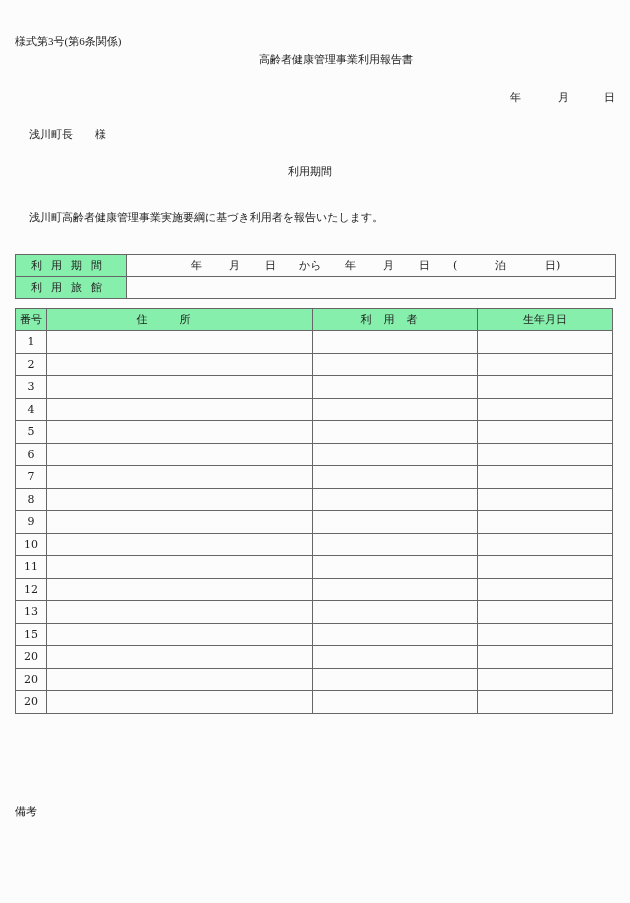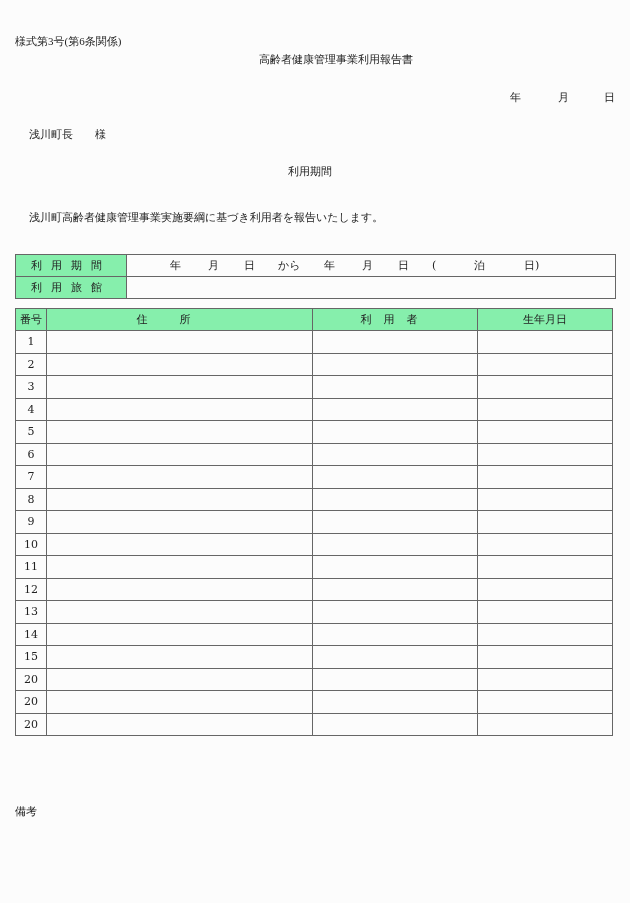--- a/index.html
+++ b/index.html
@@ -18,21 +18,21 @@
   #statement { left: 29px; top: 210px; }
   #remarks { left: 15px; top: 804px; }
 
   table { border-collapse: collapse; position: absolute; }
   td, th { border: 1px solid #666; padding: 0; font-weight: normal; font-size: 11px; }
   .gray { background: #86efac; }
 
   #period-table { left: 15px; top: 254px; width: 601px; }
   #period-table td { height: 21px; }
   #period-table td.label { width: 110px; text-align: center; letter-spacing: 9px; }
-  #period-table td.value { text-align: left; padding-left: 43px; }
+  #period-table td.value { text-align: left; padding-left: 64px; }
   .pf { display: inline-block; }
 
   #users-table { left: 15px; top: 308px; width: 579px; table-layout: fixed; }
   #users-table th { height: 21px; text-align: center; }
   #users-table td { height: 21.5px; text-align: center; }
   .c-no { width: 31px; }
   .c-addr { width: 266px; }
   .c-user { width: 165px; }
   .c-dob { width: 135px; }
   .wide-spaced { letter-spacing: 32px; margin-top: 16px; }
@@ -153,26 +153,20 @@
         <td></td>
         <td></td>
       </tr>
       <tr>
         <td>13</td>
         <td></td>
         <td></td>
         <td></td>
       </tr>
       <tr>
-        <td>14</td>
-        <td></td>
-        <td></td>
-        <td></td>
-      </tr>
-      <tr>
         <td>15</td>
         <td></td>
         <td></td>
         <td></td>
       </tr>
       <tr>
         <td>20</td>
         <td></td>
         <td></td>
         <td></td>

